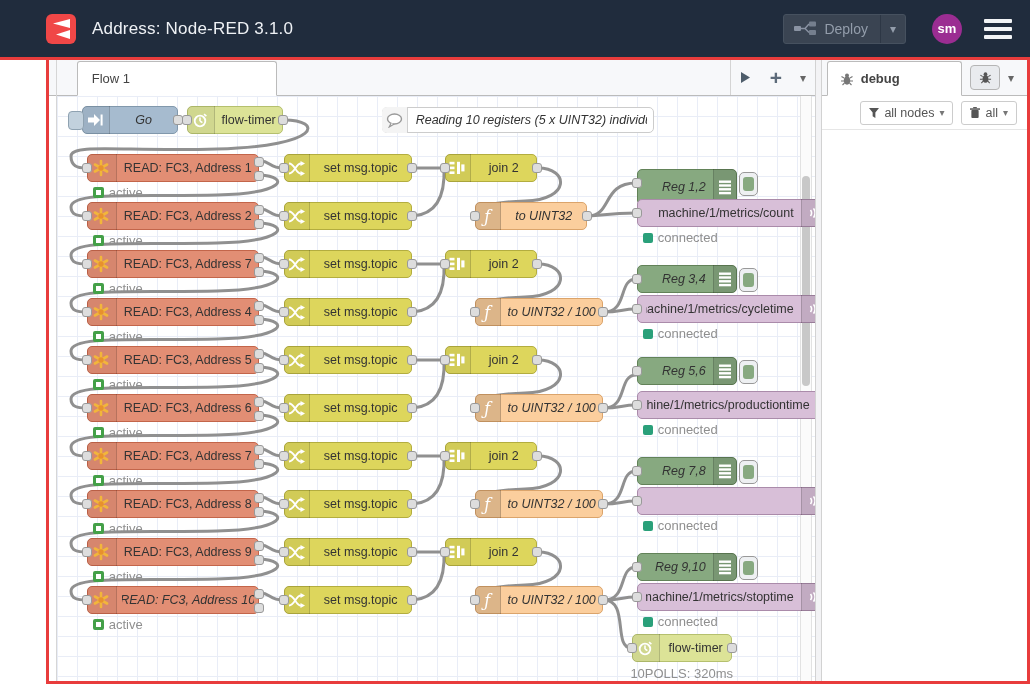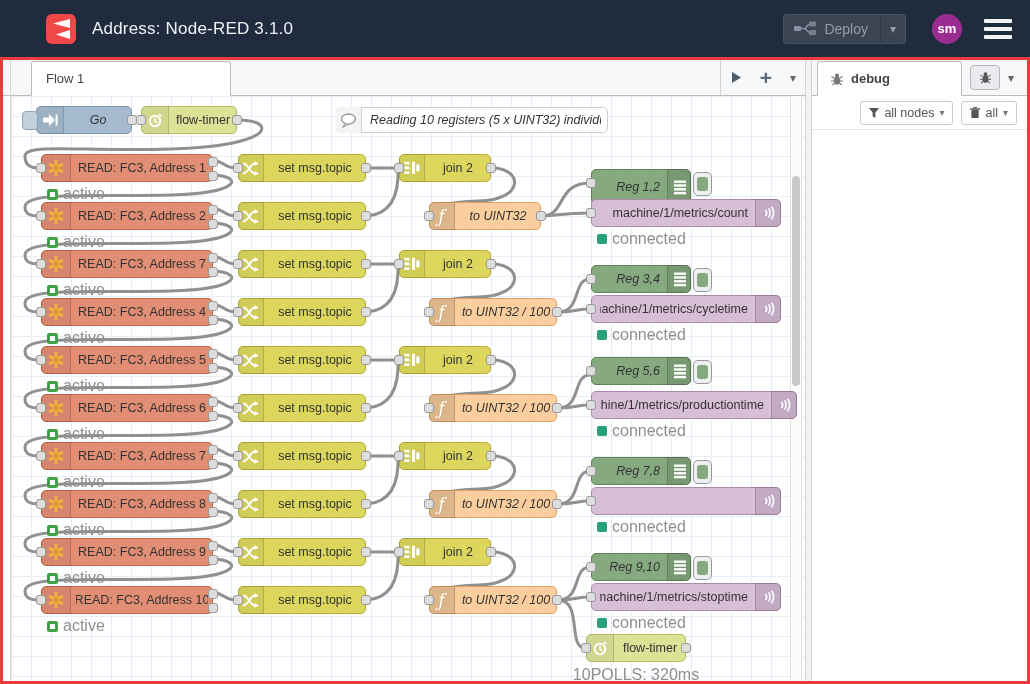--- a/index.html
+++ b/index.html
@@ -16,21 +16,21 @@
   .deploy-btn .dlabel { padding-right:12px; }
   .deploy-btn .dsep { width:1px; align-self:stretch; background:#2d3745; }
   .deploy-btn .dcaret { padding:0 9px; font-size:12px; color:#939dab; }
   .avatar { width:30px; height:30px; border-radius:50%; background:#9b2d92; color:#fff; font-weight:bold;
     font-size:13px; display:flex; align-items:center; justify-content:center; margin-right:22px; }
   .burger { width:28px; display:flex; flex-direction:column; gap:4px; cursor:pointer; }
   .burger span { height:4px; background:#f2f4f6; border-radius:1px; }
   .accent-line { height:3px; background:#e83c3c; }
 
   
-  .main { height:624px; display:flex; border:3px solid #e83c3c; border-top:none; background:#fff; }
+  .main { height:624px; display:flex; border:3px solid #e83c3c; border-top:none; background:#fff;margin-left:46px; }
   .leftstrip { width:7px; display:flex; flex-direction:column; background:#fff; }
   .leftstrip .cap { height:36px; border-bottom:1px solid #bbb; background:#f7f8fa; }
 
   .editor { width:795px; display:flex; flex-direction:column; border-left:1px solid #d6d6d6; }
   .tabbar { height:36px; background:#f7f8fa; border-bottom:1px solid #bbb; display:flex; }
   .flow-tab { align-self:flex-end; height:35px; margin-bottom:-1px; margin-left:20px; width:200px;
     background:#fff; border:1px solid #bbb; border-bottom:1px solid #fff; border-radius:3px 3px 0 0;
     display:flex; align-items:center; padding-left:14px; font-size:13px; color:#444; }
   .tab-controls { margin-left:auto; display:flex; align-items:center; height:100%; border-left:1px solid #d4d4d4; }
   .tab-controls .tbtn { width:30px; height:100%; display:flex; align-items:center; justify-content:center;
@@ -67,21 +67,21 @@
   .sb-body { flex:1; background:#fff; }
 
   
   .node { position:absolute; height:28px; border:1px solid #999; border-radius:5px; font-size:12.5px;
     color:#333; white-space:nowrap; cursor:pointer; }
   .node .lbl { position:absolute; top:0; bottom:0; display:flex; align-items:center; overflow:hidden; }
   .icon-sec { position:absolute; top:-1px; bottom:-1px; display:flex; align-items:center; justify-content:center; }
   .icon-left  { left:-1px; border-right:1px solid rgba(0,0,0,.15); background:rgba(0,0,0,.05); border-radius:5px 0 0 5px; }
   .icon-right { right:-1px; border-left:1px solid rgba(0,0,0,.15); background:rgba(0,0,0,.10); border-radius:0 5px 5px 0; }
   .port { position:absolute; width:10px; height:10px; background:#ddd; border:1px solid #999; border-radius:3px; }
-  .status { position:absolute; display:flex; align-items:center; gap:5px; font-size:16px; color:#8f8f8f; white-space:nowrap; }
+  .status { position:absolute; display:flex; align-items:center; gap:5px; font-size:13px; color:#8f8f8f; white-space:nowrap; }
   .sdot { flex:none; }
   .sdot.ring { width:11px; height:11px; border:3px solid #44a048; border-radius:2px; background:#fff; }
   .sdot.fill { width:10px; height:10px; border-radius:2px; background:#2aa07a; }
   .inject-btn { position:absolute; left:-15px; top:4px; width:16px; height:19px; background:#c2d1dd;
     border:1px solid #8fa2b1; border-radius:4px; cursor:pointer; }
   .debug-toggle { position:absolute; right:-22px; top:2px; width:19px; height:24px; background:#eef0f2;
     border:1px solid #999; border-radius:5px; display:flex; align-items:center; justify-content:center; cursor:pointer; }
   .debug-toggle .inner { width:11px; height:14px; background:#87a980; border-radius:3px; }
   .fn-glyph { font-family:"DejaVu Serif",serif; font-style:italic; color:#fff; font-size:16px; }
   .italic { font-style:italic; }
@@ -524,21 +524,21 @@
         </div>
         <div class="node" style="left: 30px; top: 490px; width: 172px; height: 28px; background: rgb(226, 142, 116); border-color: rgb(195, 101, 74);">
           <div class="icon-sec icon-left" style="width: 30px;">
             <svg width="18" height="18" viewBox="0 0 18 18">
               <g stroke="#f2b63b" stroke-width="2.6" stroke-linecap="round">
                 <path d="M9 2v14M2.9 5.5l12.2 7M15.1 5.5l-12.2 7"></path>
               </g>
               <circle cx="9" cy="9" r="2.7" fill="#e8912d"></circle>
             </svg>
           </div>
-          <div class="lbl" style="left: 34px; right: 4px; justify-content: center;">READ: FC3, Address 10</div>
+          <div class="lbl" style="left: 34px; right: 4px; justify-content: center; font-style: italic;">READ: FC3, Address 10</div>
           <div class="port" style="left: -6px; top: 8px;"></div>
           <div class="port" style="right: -6px; top: 2px;"></div>
           <div class="port" style="right: -6px; top: 16px;"></div>
         </div>
         <div class="status" style="left: 36px; top: 521px;">
           <span class="sdot ring"></span>
           <span>active</span>
         </div>
         <div class="node" style="left: 227px; top: 490px; width: 128px; height: 28px; background: rgb(221, 214, 92); border-color: rgb(179, 173, 63);">
           <div class="icon-sec icon-left" style="width: 26px;">

